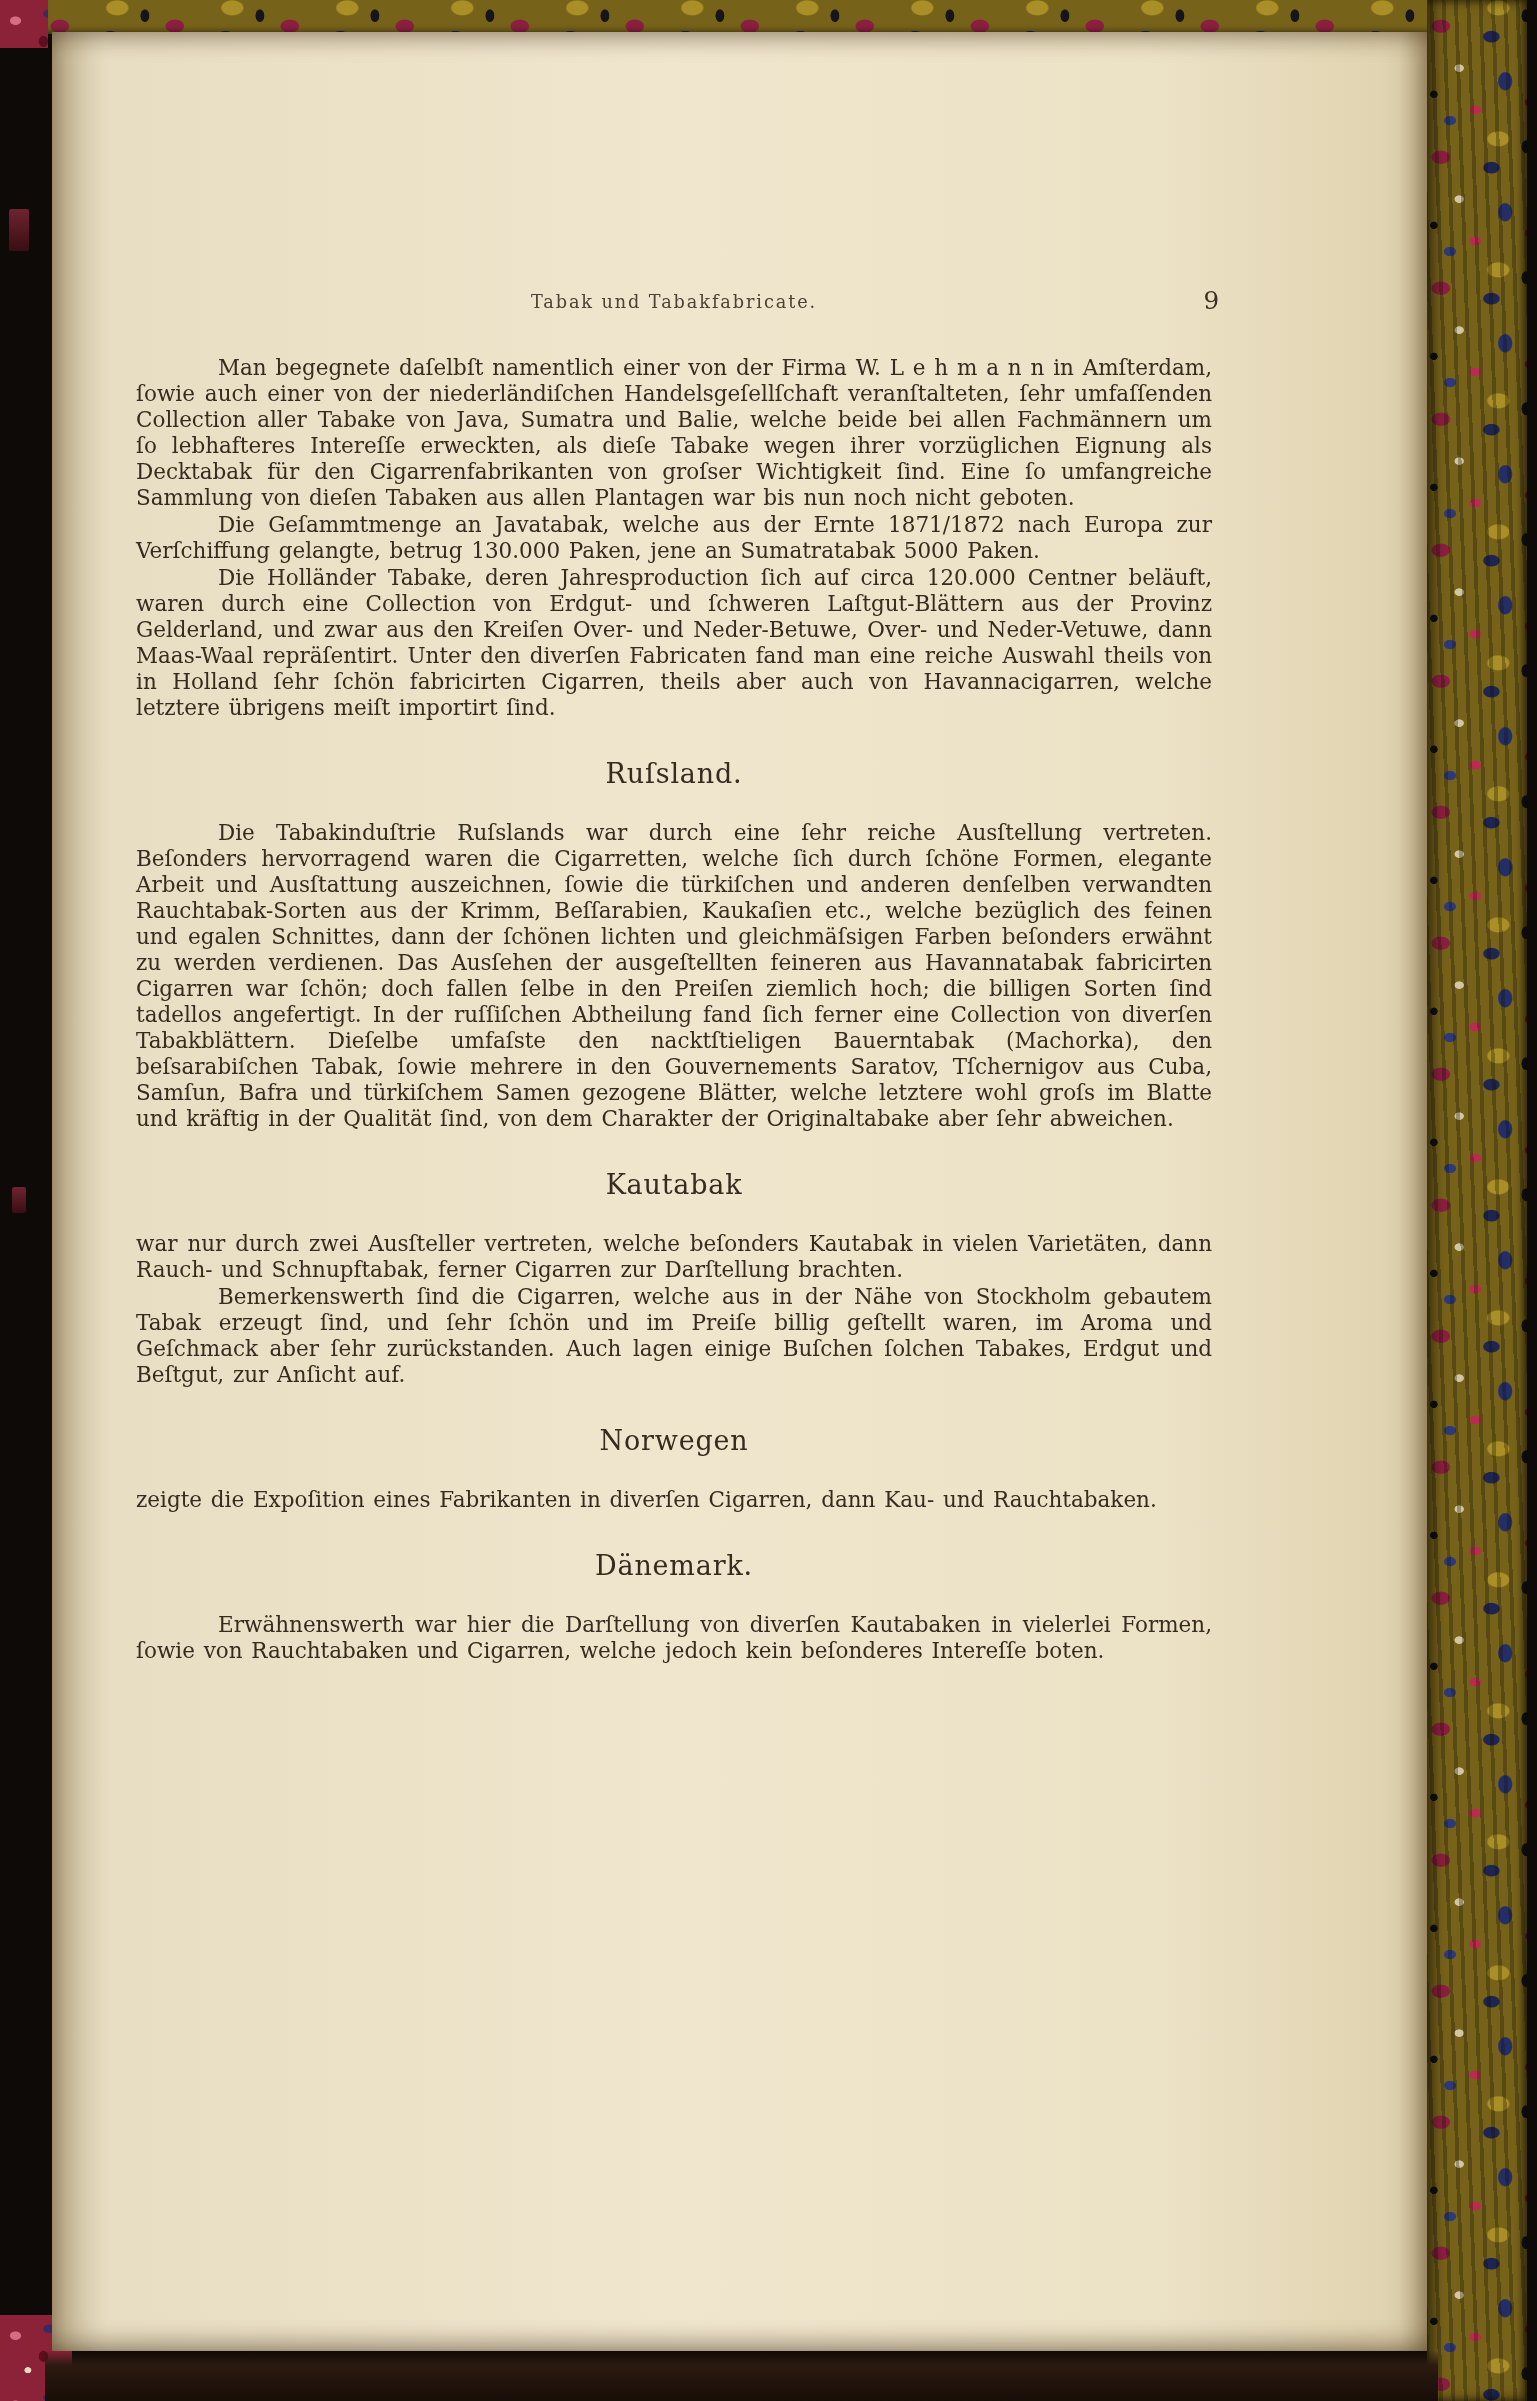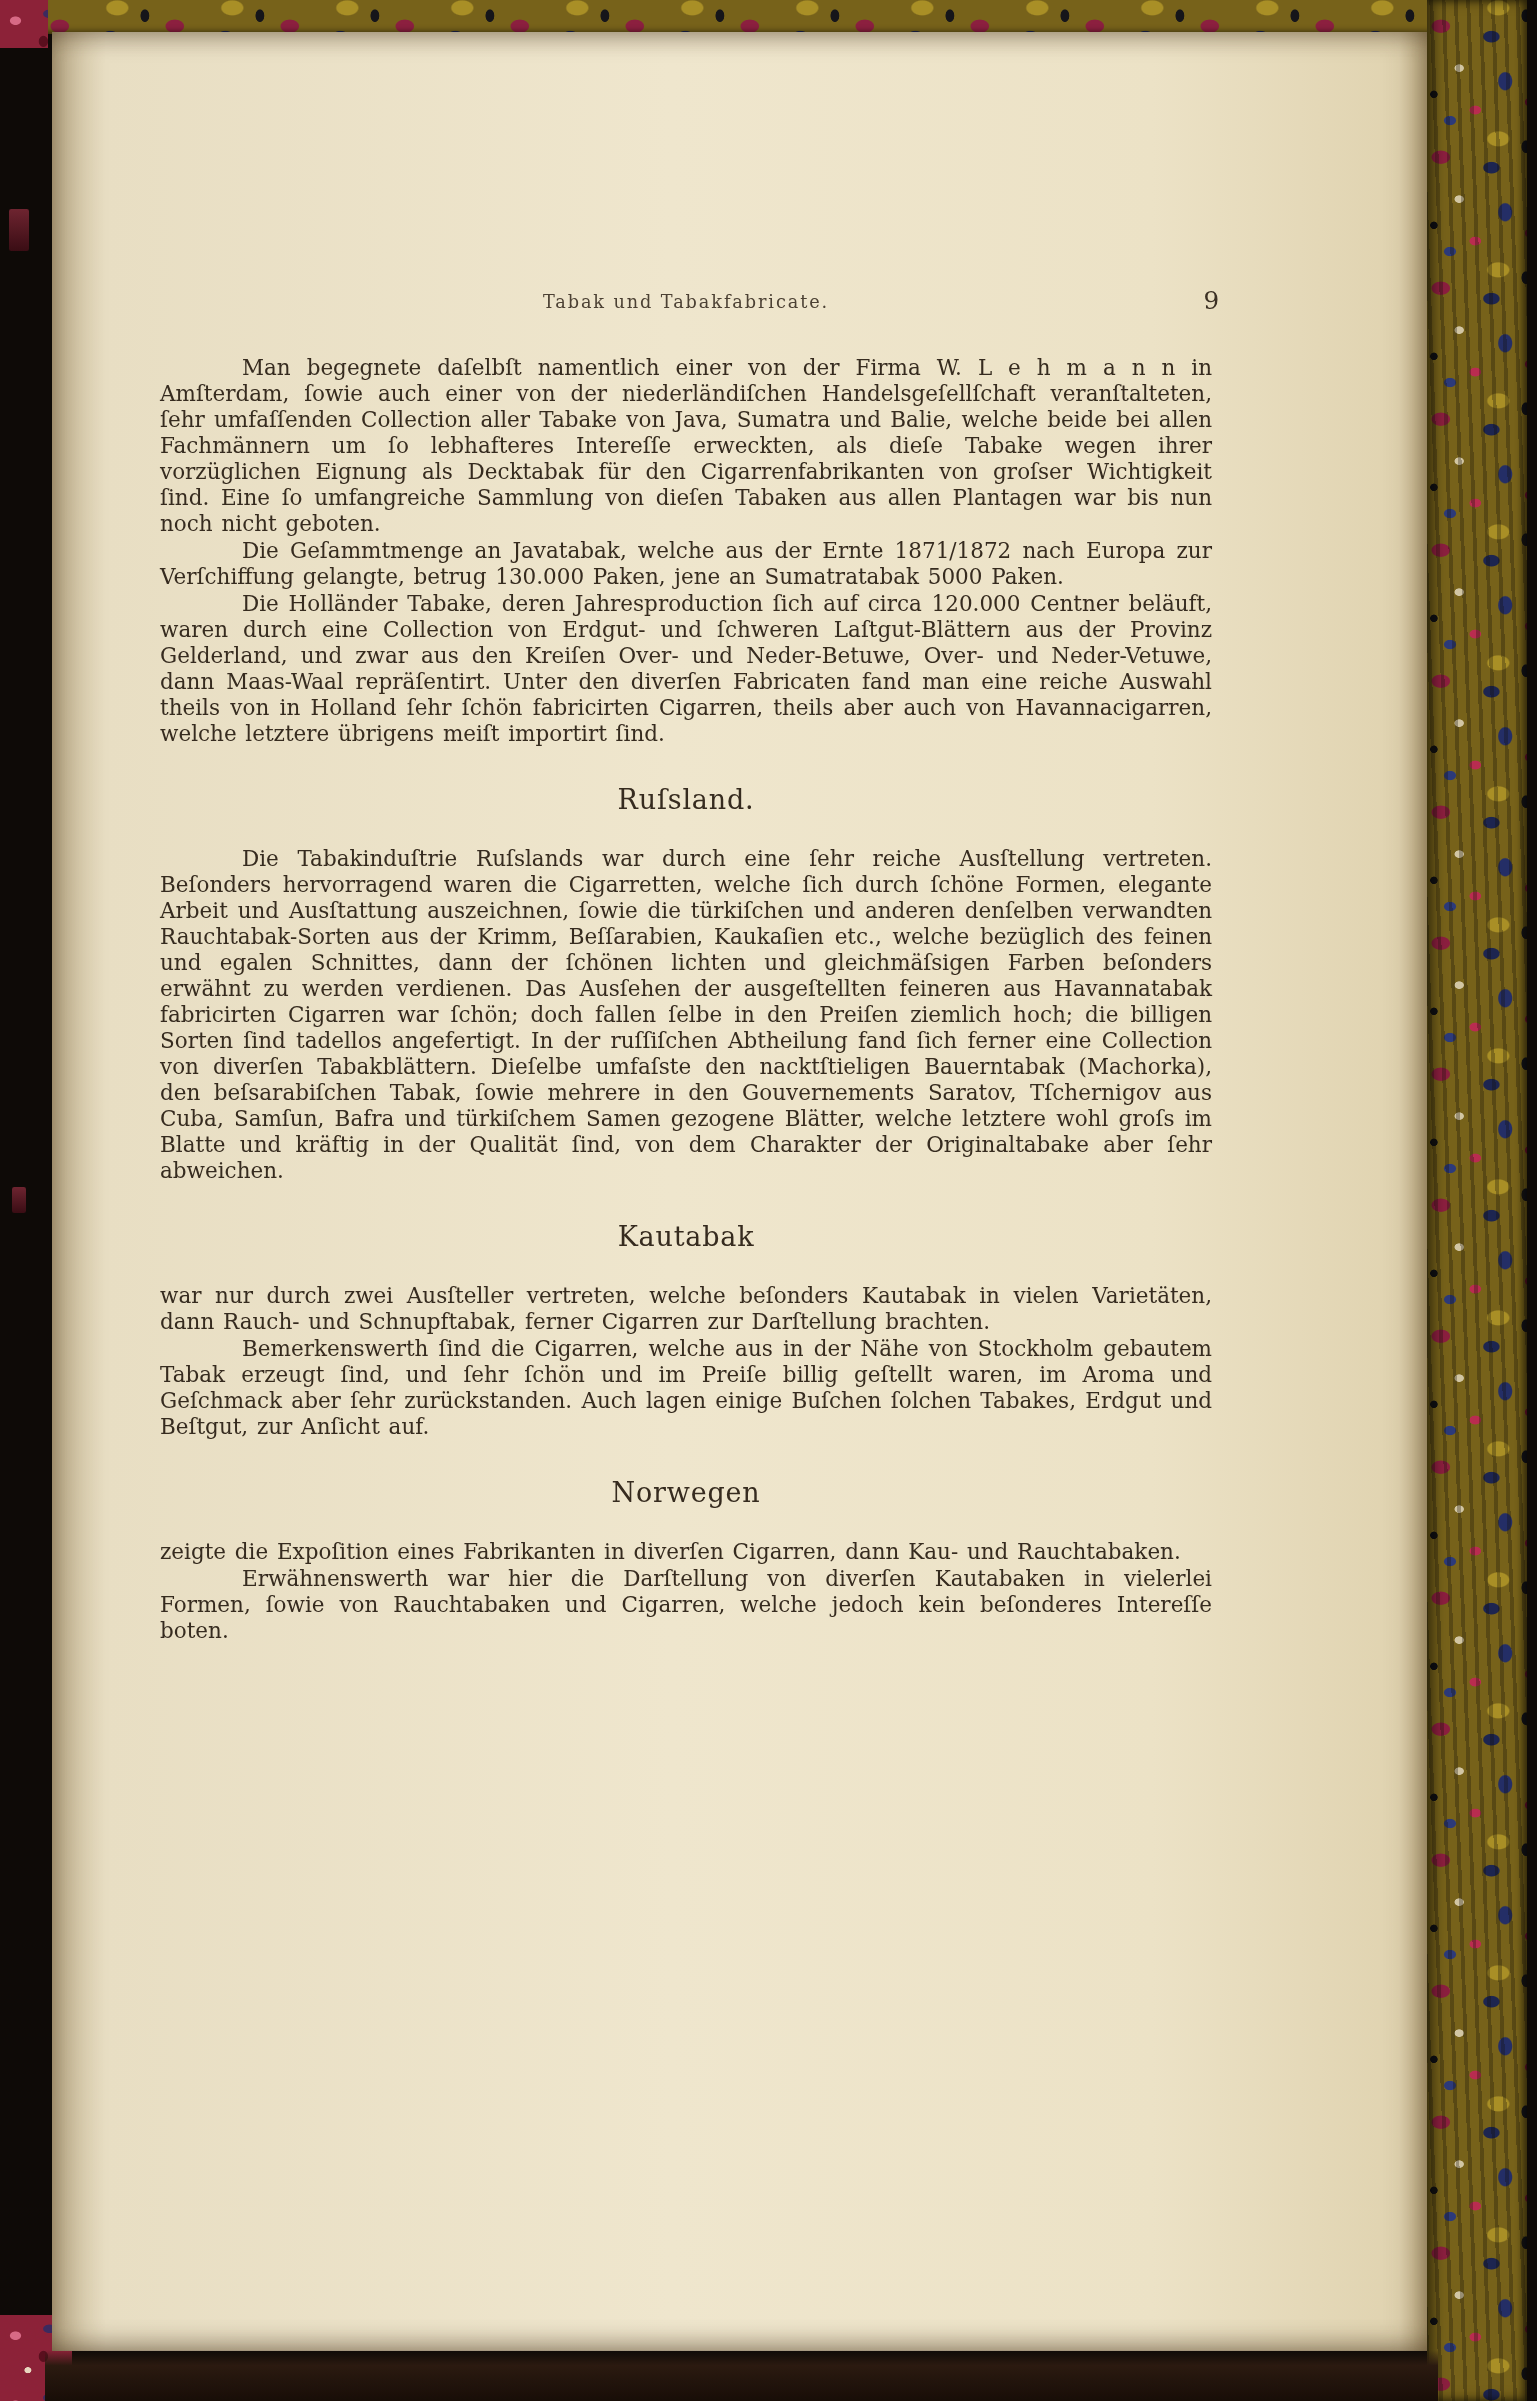--- a/index.html
+++ b/index.html
@@ -90,21 +90,21 @@
     box-shadow:
       inset 0 15.4px 21.5px -10.8px rgba(60,40,20,.35),
       inset 0 -17px 24.6px -12.3px rgba(60,40,20,.42),
       inset -21.5px 0 34px -15.4px rgba(80,55,25,.45),
       inset 26px 0 43px -20px rgba(80,55,25,.5);
   }
 
   
   .text-block {
     position: relative;
-    padding: 260px 214px 0 107px;
+    padding: 260px 214px 0 83px;
     color: #362b1f;
   }
   .page-head {
     position: relative;
     height: 28px;
     margin-bottom: 35px;
   }
   .running-header {
     display: block;
     text-align: center;
@@ -162,20 +162,21 @@
       <h2 class="section-heading">Ruſsland.</h2>
       <p class="body indent">Die Tabakinduſtrie Ruſslands war durch eine ſehr reiche Ausſtellung vertreten. Beſonders hervorragend waren die Cigarretten, welche ſich durch ſchöne Formen, elegante Arbeit und Ausſtattung auszeichnen, ſowie die türkiſchen und anderen denſelben verwandten Rauchtabak-Sorten aus der Krimm, Beſſarabien, Kaukaſien etc., welche bezüglich des feinen und egalen Schnittes, dann der ſchönen lichten und gleichmäſsigen Farben beſonders erwähnt zu werden verdienen. Das Ausſehen der ausgeſtellten feineren aus Havannatabak fabricirten Cigarren war ſchön; doch fallen ſelbe in den Preiſen ziemlich hoch; die billigen Sorten ſind tadellos angefertigt. In der ruſſiſchen Abtheilung fand ſich ferner eine Collection von diverſen Tabakblättern. Dieſelbe umfaſste den nacktſtieligen Bauerntabak (Machorka), den beſsarabiſchen Tabak, ſowie mehrere in den Gouvernements Saratov, Tſchernigov aus Cuba, Samſun, Bafra und türkiſchem Samen gezogene Blätter, welche letztere wohl groſs im Blatte und kräftig in der Qualität ſind, von dem Charakter der Originaltabake aber ſehr abweichen.</p>
 
       <h2 class="section-heading">Kautabak</h2>
       <p class="body">war nur durch zwei Ausſteller vertreten, welche beſonders Kautabak in vielen Varietäten, dann Rauch- und Schnupftabak, ferner Cigarren zur Darſtellung brachten.</p>
       <p class="body indent">Bemerkenswerth ſind die Cigarren, welche aus in der Nähe von Stockholm gebautem Tabak erzeugt ſind, und ſehr ſchön und im Preiſe billig geſtellt waren, im Aroma und Geſchmack aber ſehr zurückstanden. Auch lagen einige Buſchen ſolchen Tabakes, Erdgut und Beſtgut, zur Anſicht auf.</p>
 
       <h2 class="section-heading">Norwegen</h2>
       <p class="body">zeigte die Expoſition eines Fabrikanten in diverſen Cigarren, dann Kau- und Rauchtabaken.</p>
 
+      <h2 class="section-heading">Dänemark.</h2>
       <p class="body indent">Erwähnenswerth war hier die Darſtellung von diverſen Kautabaken in vielerlei Formen, ſowie von Rauchtabaken und Cigarren, welche jedoch kein beſonderes Intereſſe boten.</p>
 
     </div>
   </div>
 
   <div class="edge-bottom"></div>
 
 </div>
 
 

